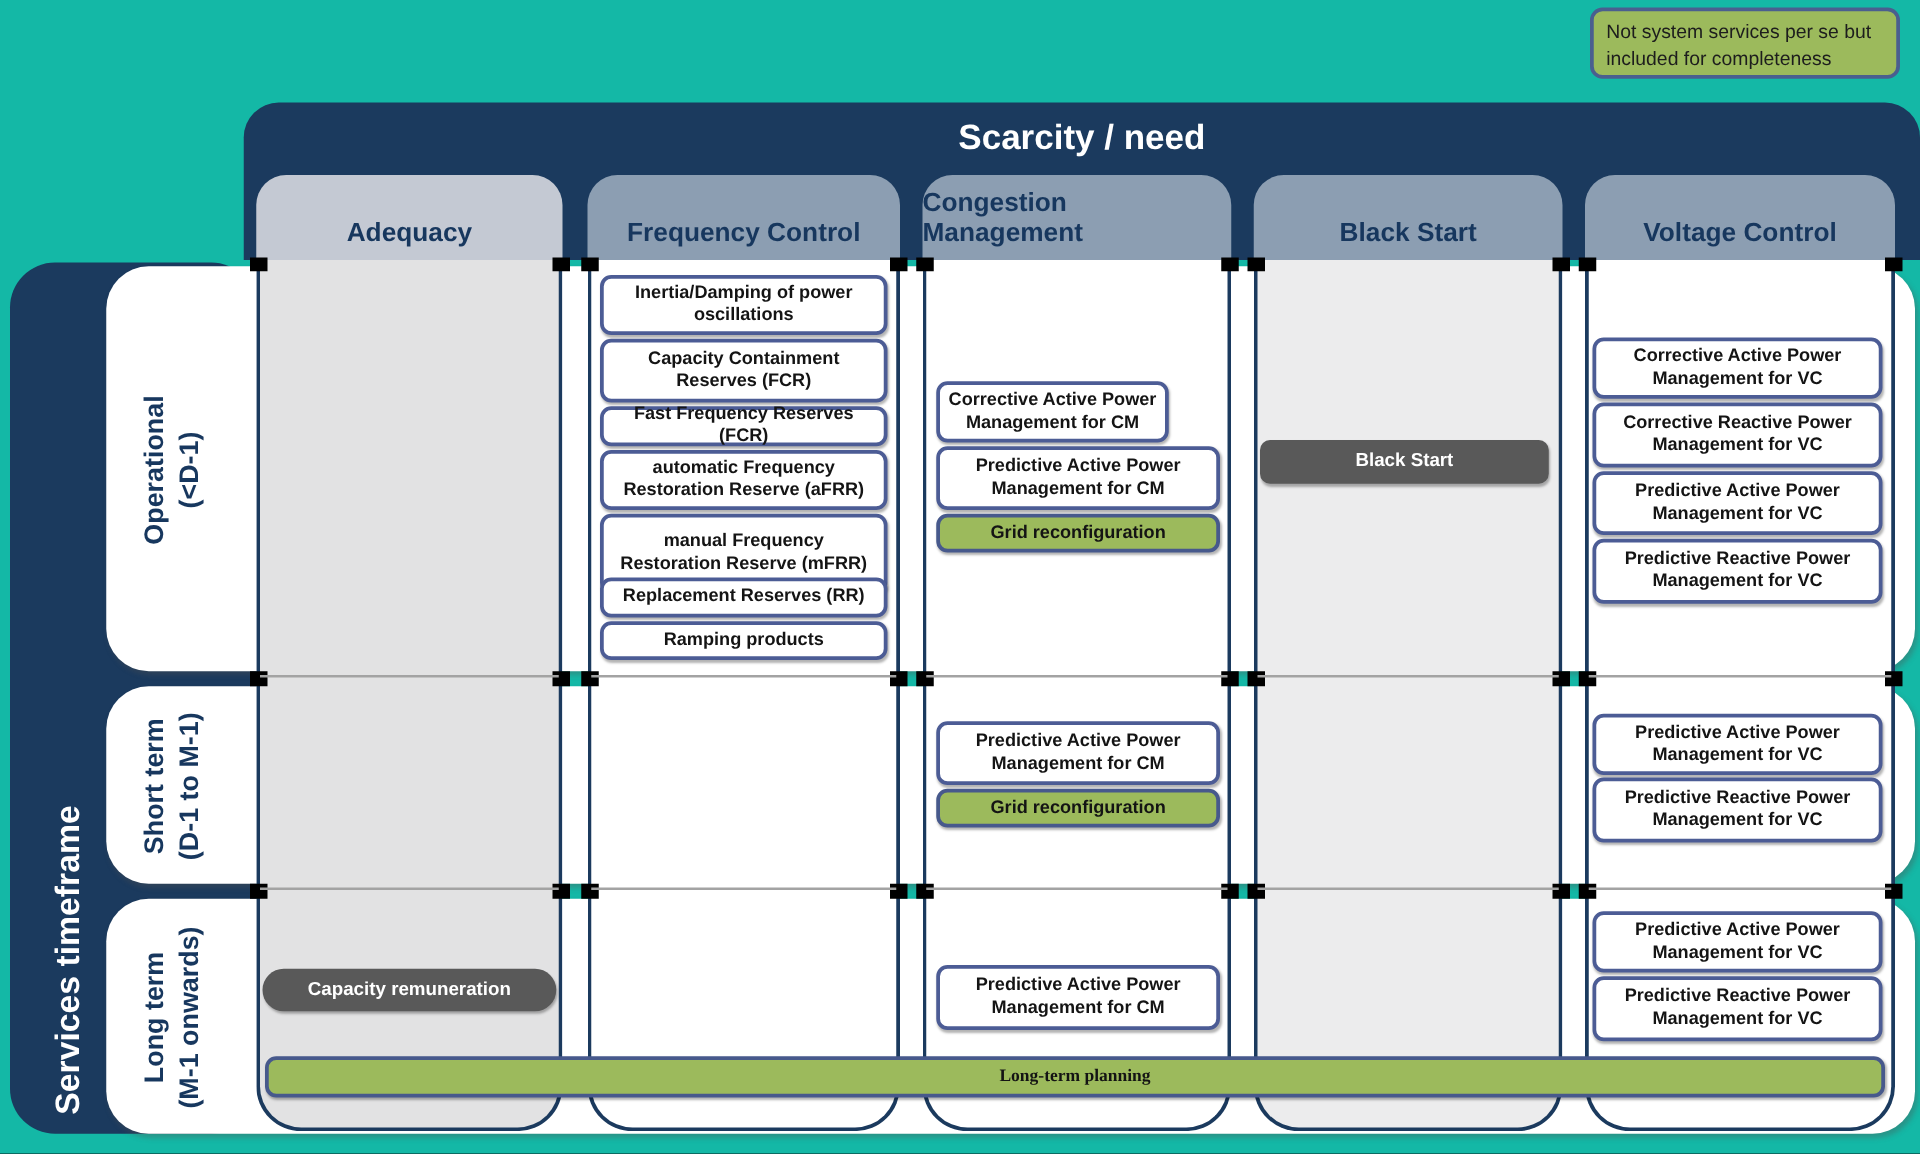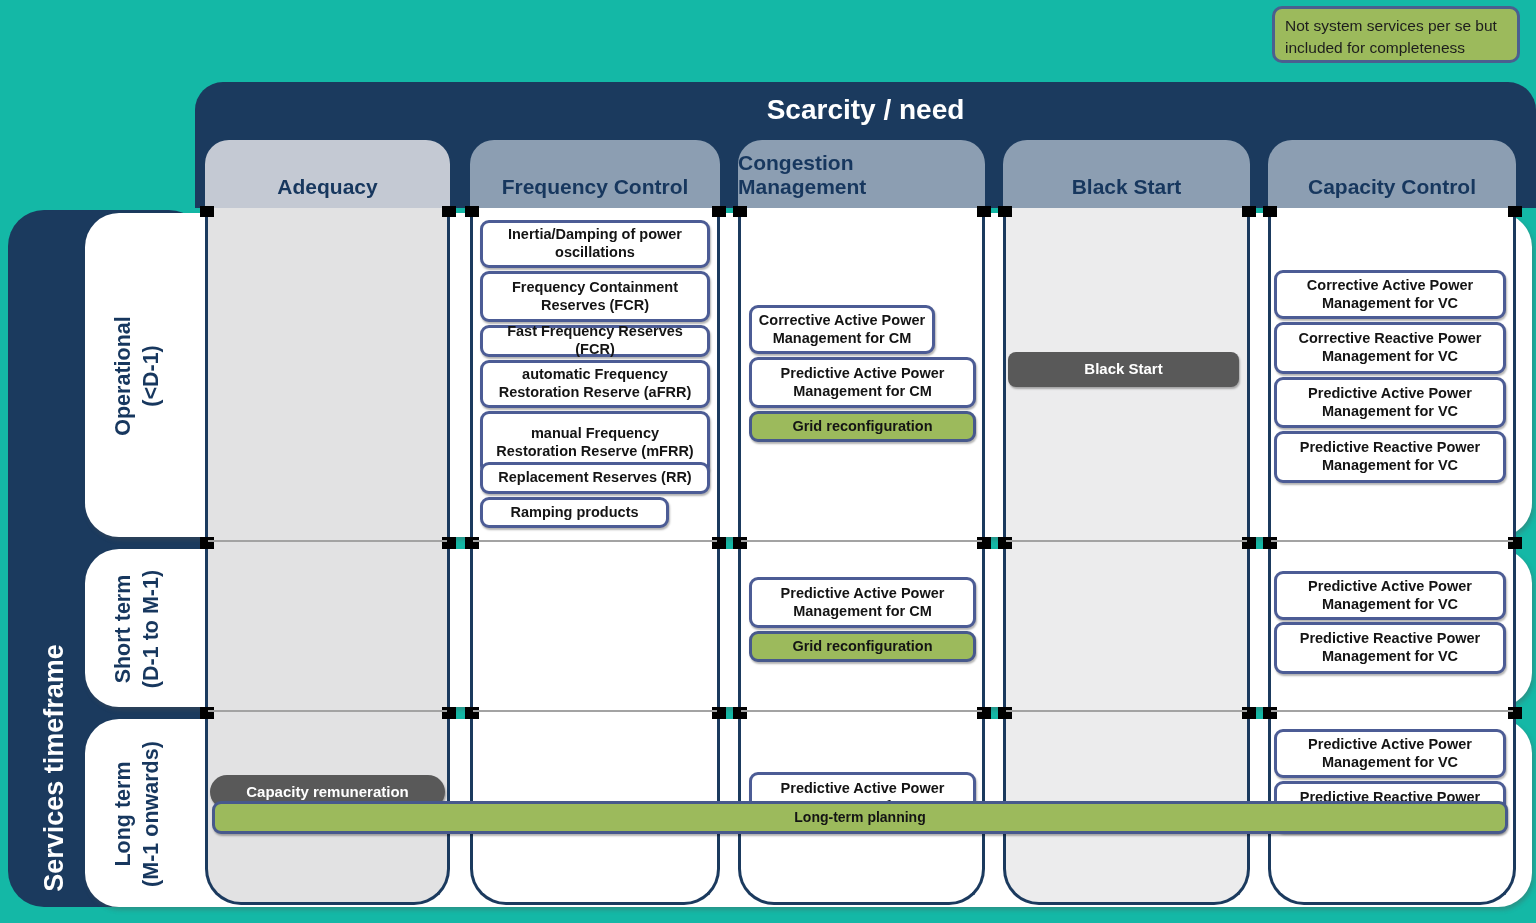--- a/index.html
+++ b/index.html
@@ -63,21 +63,21 @@
   <div class="note">Not system services per se but included for completeness</div>
 
   <div class="scarcity-panel">
     <div class="scarcity-title">Scarcity / need</div>
   </div>
 
   <div class="tab light" style="left:205px;width:245px;">Adequacy</div>
   <div class="tab" style="left:470px;width:250px;">Frequency Control</div>
   <div class="tab" style="left:738px;width:247px;">Congestion Management</div>
   <div class="tab" style="left:1003px;width:247px;">Black Start</div>
-  <div class="tab" style="left:1268px;width:248px;">Capacity Control</div>
+  <div class="tab" style="left:1268px;width:248px;">Voltage Control</div>
 
   <div class="side-panel">
     <div class="vtext side-title">Services timeframe</div>
   </div>
 
   <div class="rowbox" style="top:213px;height:324px;"></div>
   <div class="rowbox" style="top:549px;height:158px;"></div>
   <div class="rowbox" style="top:719px;height:188px;"></div>
 
   <div class="vtext rlabel" style="top:348px;">Operational
@@ -87,26 +87,26 @@
   <div class="vtext rlabel" style="top:786px;">Long term
 (M-1 onwards)</div>
 
   <div class="col gray1" style="left:205px;width:245px;"></div>
   <div class="col" style="left:470px;width:250px;"></div>
   <div class="col" style="left:738px;width:247px;"></div>
   <div class="col gray2" style="left:1003px;width:247px;"></div>
   <div class="col" style="left:1268px;width:248px;"></div>
 
   <div class="sbox" style="left:480px;top:220px;width:230px;height:48px;">Inertia/Damping of power oscillations</div>
-  <div class="sbox" style="left:480px;top:271px;width:230px;height:51px;">Frequency Containment Reserves (FCR)</div>
+  <div class="sbox" style="left:480px;top:271px;width:230px;height:51px;">Capacity Containment Reserves (FCR)</div>
   <div class="sbox" style="left:480px;top:325px;width:230px;height:32px;">Fast Frequency Reserves (FCR)</div>
   <div class="sbox" style="left:480px;top:360px;width:230px;height:48px;">automatic Frequency Restoration Reserve (aFRR)</div>
   <div class="sbox" style="left:480px;top:411px;width:230px;height:64px;">manual Frequency Restoration Reserve (mFRR)</div>
   <div class="sbox" style="left:480px;top:462px;width:230px;height:32px;">Replacement Reserves (RR)</div>
-  <div class="sbox" style="left:480px;top:497px;width:189px;height:31px;">Ramping products</div>
+  <div class="sbox" style="left:480px;top:497px;width:230px;height:31px;">Ramping products</div>
 
   <div class="sbox" style="left:749px;top:305px;width:186px;height:49px;">Corrective Active Power Management for CM</div>
   <div class="sbox" style="left:749px;top:357px;width:227px;height:51px;">Predictive Active Power Management for CM</div>
   <div class="sbox green" style="left:749px;top:411px;width:227px;height:31px;">Grid reconfiguration</div>
 
   <div class="sbox dark" style="left:1008px;top:352px;width:231px;height:35px;">Black Start</div>
 
   <div class="sbox" style="left:1274px;top:270px;width:232px;height:49px;">Corrective Active Power Management for VC</div>
   <div class="sbox" style="left:1274px;top:322px;width:232px;height:52px;">Corrective Reactive Power Management for VC</div>
   <div class="sbox" style="left:1274px;top:377px;width:232px;height:51px;">Predictive Active Power Management for VC</div>
@@ -118,21 +118,21 @@
   <div class="sbox" style="left:1274px;top:571px;width:232px;height:49px;">Predictive Active Power Management for VC</div>
   <div class="sbox" style="left:1274px;top:622px;width:232px;height:52px;">Predictive Reactive Power Management for VC</div>
 
   <div class="sbox dark" style="left:210px;top:775px;width:235px;height:34px;border-radius:17px;">Capacity remuneration</div>
 
   <div class="sbox" style="left:749px;top:772px;width:227px;height:52px;">Predictive Active Power Management for CM</div>
 
   <div class="sbox" style="left:1274px;top:729px;width:232px;height:49px;">Predictive Active Power Management for VC</div>
   <div class="sbox" style="left:1274px;top:781px;width:232px;height:52px;">Predictive Reactive Power Management for VC</div>
 
-  <div class="sbox green bar" style="left:212px;top:801px;width:1296px;height:33px;">Long-term planning</div>
+  <div class="sbox green bar" style="left:212px;top:845px;width:1296px;height:33px;font-family:Liberation Serif, serif;">Long-term planning</div>
 
 <div class="notch" style="left: 200px; top: 206px; height: 11px;"></div>
     <div class="notch" style="left: 442px; top: 206px; height: 11px;"></div>
     <div class="notch" style="left: 465px; top: 206px; height: 11px;"></div>
     <div class="notch" style="left: 712px; top: 206px; height: 11px;"></div>
     <div class="notch" style="left: 733px; top: 206px; height: 11px;"></div>
     <div class="notch" style="left: 977px; top: 206px; height: 11px;"></div>
     <div class="notch" style="left: 998px; top: 206px; height: 11px;"></div>
     <div class="notch" style="left: 1242px; top: 206px; height: 11px;"></div>
     <div class="notch" style="left: 1263px; top: 206px; height: 11px;"></div>

